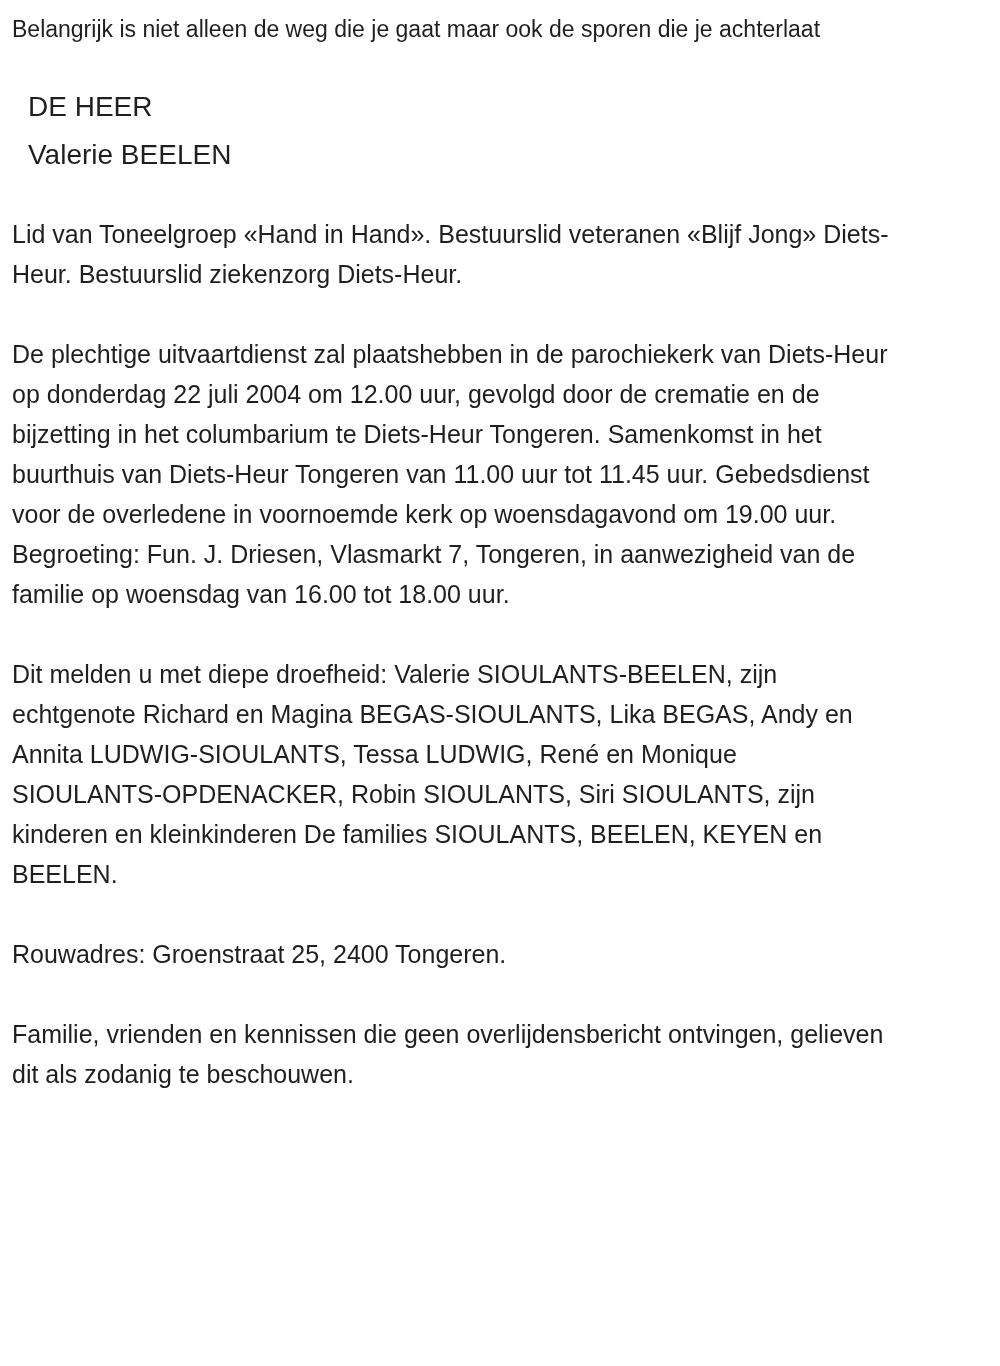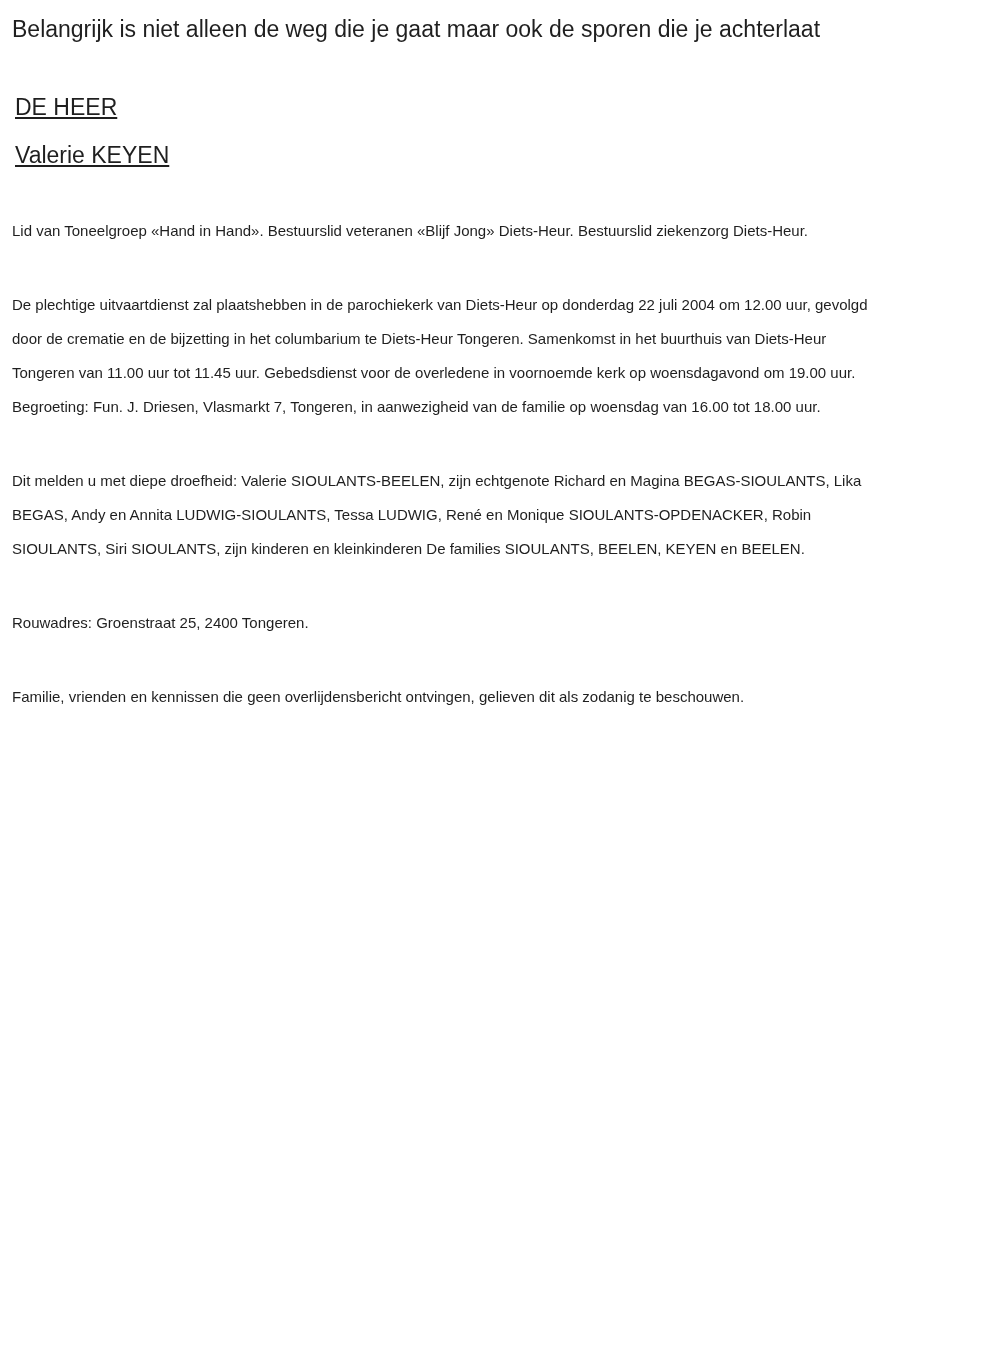--- a/index.html
+++ b/index.html
@@ -21,51 +21,50 @@
     min-height: 1366px;
     padding: 10px 14px 20px 12px;
   }
   .quote {
     font-size: 23px;
     line-height: 38px;
     margin: 0 0 40px 0;
     max-width: 975px;
   }
   .header-line {
-    font-size: 23px;
+    font-size: 28px;
     line-height: 38px;
-    margin: 0 0 10px 3px;
-    text-decoration: underline;
+    margin: 0 0 10px 16px;
   }
   .deceased-name {
     font-weight: 700;
   }
   .header-block {
     margin: 0 0 40px 0;
   }
   .para {
-    font-size: 15px;
-    line-height: 34px;
+    font-size: 25px;
+    line-height: 40px;
     margin: 0 0 40px 0;
     max-width: 978px;
   }
   .para:last-child {
     margin-bottom: 17px;
   }
 </style>
 </head>
 <body>
 
 <div class="page">
 
   <p class="quote">Belangrijk is niet alleen de weg die je gaat maar ook de sporen die je achterlaat</p>
 
   <div class="header-block">
     <div class="header-line">DE HEER</div>
-    <div class="header-line">Valerie KEYEN</div>
+    <div class="header-line">Valerie BEELEN</div>
   </div>
 
   <p class="para">Lid van Toneelgroep «Hand in Hand». Bestuurslid veteranen «Blijf Jong» Diets-Heur. Bestuurslid ziekenzorg Diets-Heur.</p>
 
 
   <p class="para">De plechtige uitvaartdienst zal plaatshebben in de parochiekerk van Diets-Heur op donderdag 22 juli 2004 om 12.00 uur, gevolgd door de crematie en de bijzetting in het columbarium te Diets-Heur Tongeren. Samenkomst in het buurthuis van Diets-Heur Tongeren van 11.00 uur tot 11.45 uur. Gebedsdienst voor de overledene in voornoemde kerk op woensdagavond om 19.00 uur. Begroeting: Fun. J. Driesen, Vlasmarkt 7, Tongeren, in aanwezigheid van de familie op woensdag van 16.00 tot 18.00 uur.</p>
 
   <p class="para">Dit melden u met diepe droefheid: Valerie SIOULANTS-BEELEN, zijn echtgenote Richard en Magina BEGAS-SIOULANTS, Lika BEGAS, Andy en Annita LUDWIG-SIOULANTS, Tessa LUDWIG, René en Monique SIOULANTS-OPDENACKER, Robin SIOULANTS, Siri SIOULANTS, zijn kinderen en kleinkinderen De families SIOULANTS, BEELEN, KEYEN en BEELEN.</p>
 
   <p class="para">Rouwadres: Groenstraat 25, 2400 Tongeren.</p>

